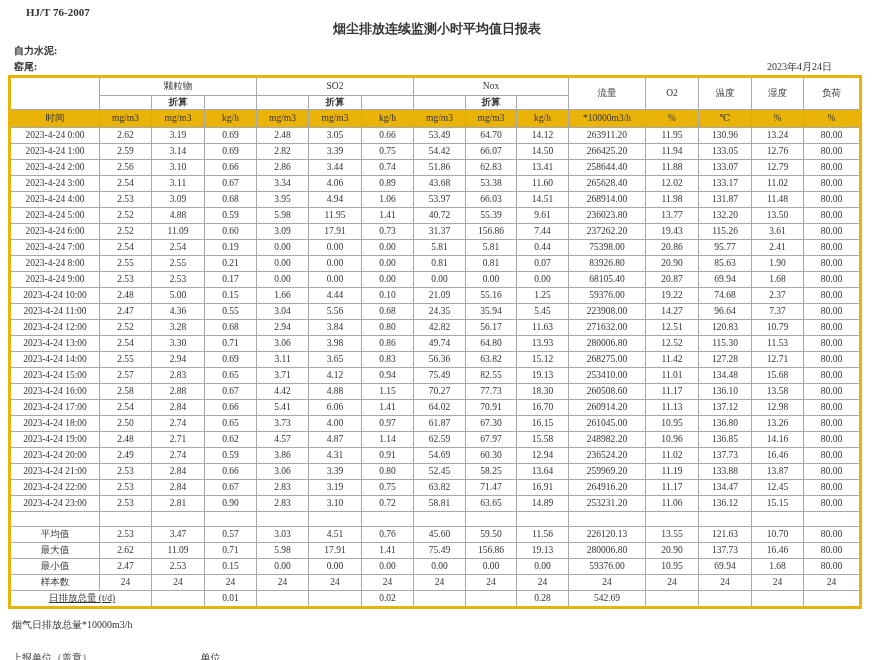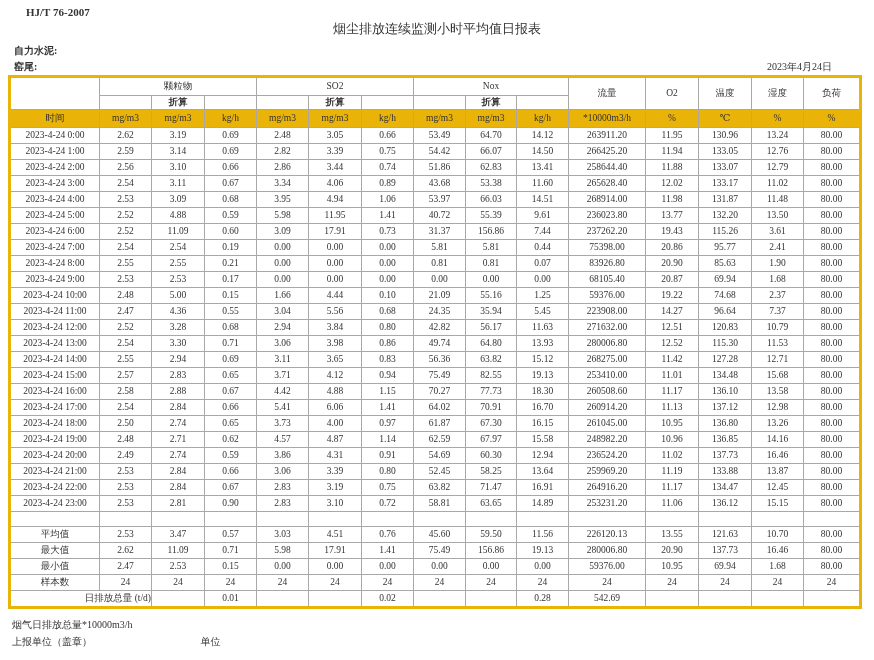--- a/index.html
+++ b/index.html
@@ -4,21 +4,21 @@
 <style>
   html,body { margin:0; padding:0; background:#ffffff; }
   body {
     width:874px; height:660px; overflow:hidden;
     font-family:"Liberation Serif","DejaVu Serif",serif;
     color:#333333;
   }
   .page { padding:4px 8px 0 8px; }
 
   .std-code { font-weight:bold; font-size:11px; padding:2px 0 0 18px; }
-  .doc-title { text-align:center; font-weight:normal; font-size:13px; margin-top:2px; }
+  .doc-title { text-align:center; font-weight:bold; font-size:13px; margin-top:2px; }
   .company-line { font-weight:bold; font-size:10px; margin-top:6px; padding-left:6px; }
   .site-date-row { display:flex; justify-content:space-between; align-items:center; margin-top:2px; }
   .site-line { font-weight:bold; font-size:10px; padding-left:6px; }
   .date-line { font-size:10px; padding-right:34px; }
 
   table.report {
     border-collapse:collapse; table-layout:fixed;
     width:853px; font-size:9.5px; margin-top:1px;
     border:3px solid #eab308;
   }
@@ -26,24 +26,24 @@
     border:1px solid #a8a8a8;
     text-align:center; padding:0;
     height:15px; line-height:15px;
     overflow:hidden; white-space:nowrap;
   }
   tr.hr1 td { height:17px; line-height:17px; }
   tr.hr2 td { height:13px; line-height:13px;font-weight:bold; }
   tr.hr3 td { height:17px; line-height:17px; background:#eab308; }
   tbody tr td { height:15px; }
   tr[data-name="spacer-row"] td { height:14px; }
-  tr[data-name="daily-total-row"] td:first-child { text-align:right; padding-left:2px; }
+  tr[data-name="daily-total-row"] td:first-child { text-align:center; padding-left:2px;text-decoration:underline; }
 
   .footer { margin-top:9px; padding-left:4px; font-size:10px; }
-  .footer-line1 { margin-bottom:3px; }
+  .footer-line1 { margin-bottom:19px; }
   .footer-line2 span.unit-label { margin-left:106px; }
 </style>
 </head>
 <body>
 
 <div class="page" data-name="report-page">
   <div class="std-code" data-name="standard-code">HJ/T  76-2007</div>
   <div class="doc-title" data-name="page-title">烟尘排放连续监测小时平均值日报表</div>
   <div class="company-line" data-name="company-label">自力水泥:</div>
   <div class="site-date-row" data-name="site-date-row">

